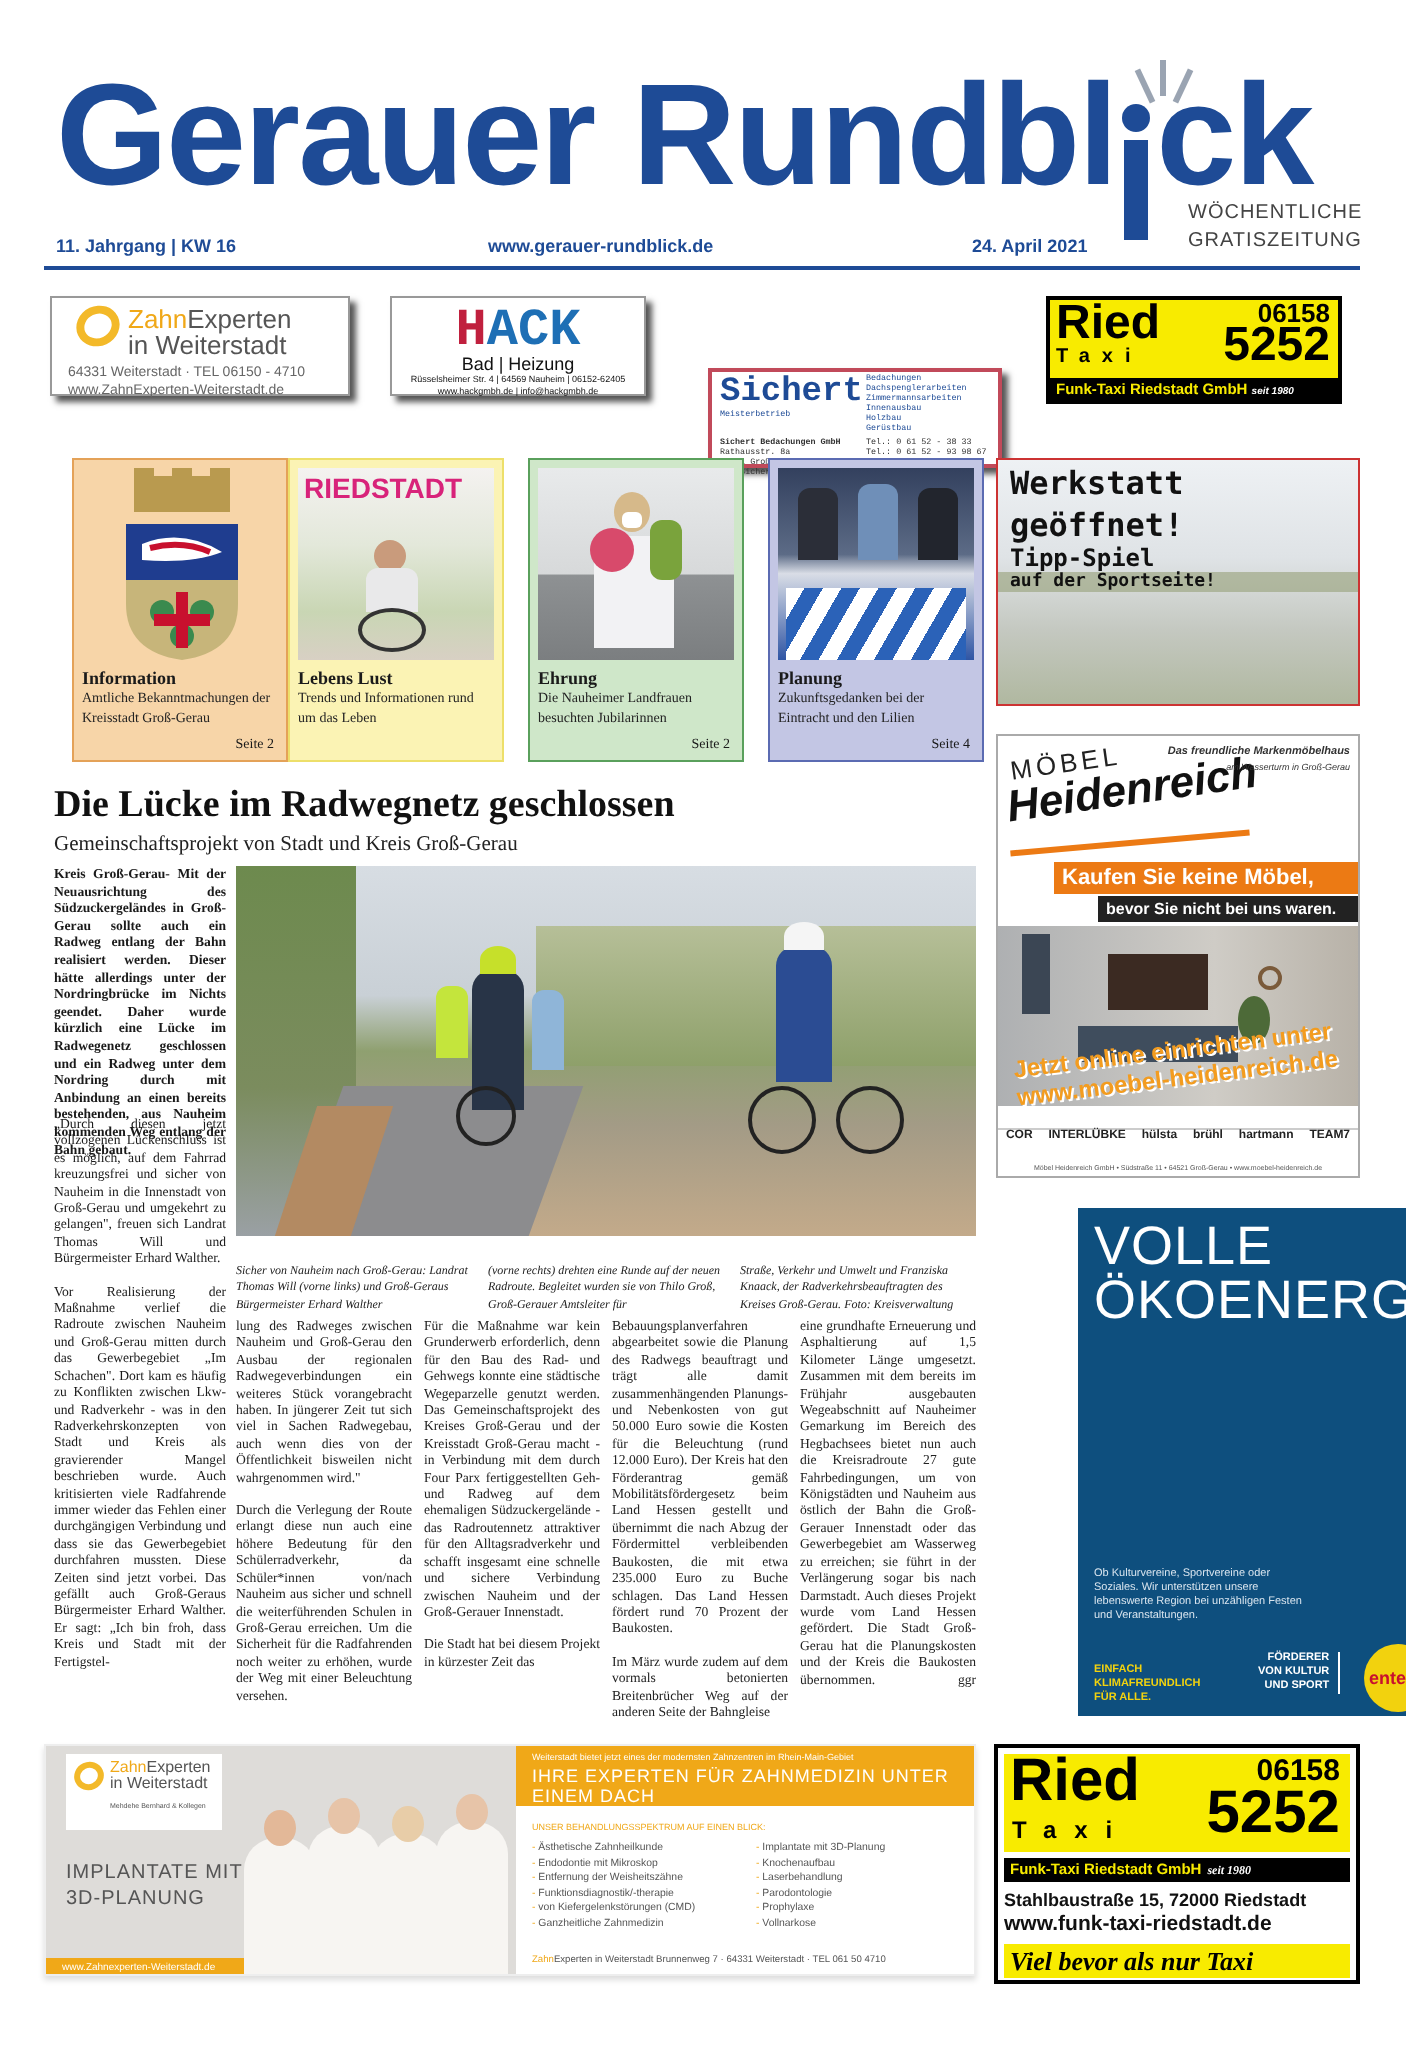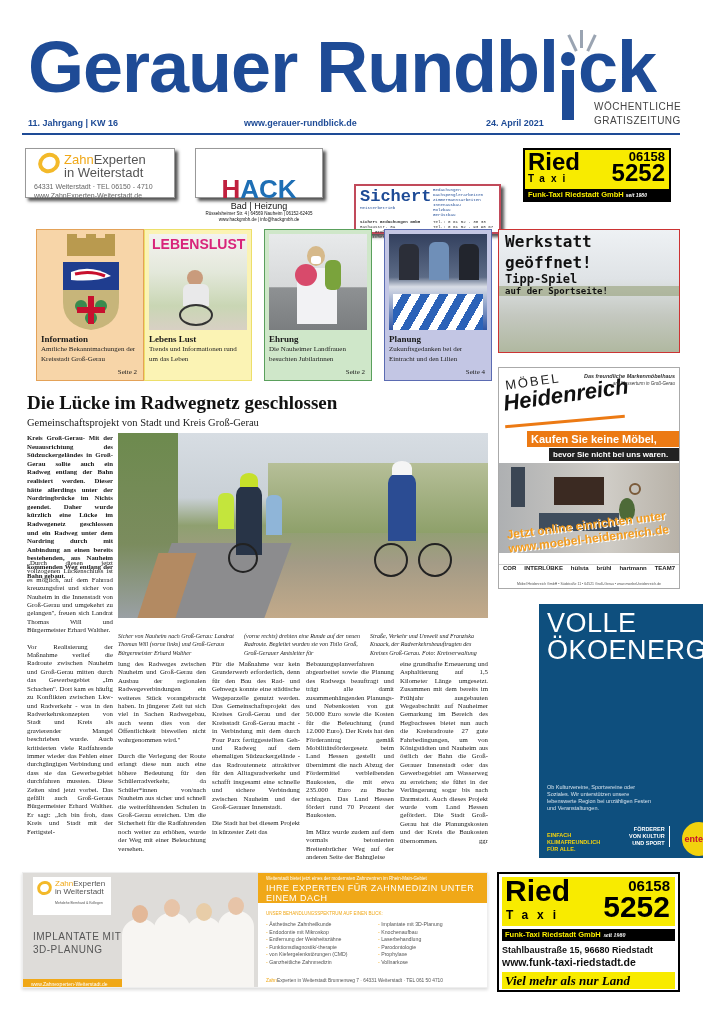--- a/index.html
+++ b/index.html
@@ -17,21 +17,21 @@
   .mast-rule { left: 22px; top: 133px; width: 658px; height: 2px; background: #1e4b96; }
 
   
   .top-ad { top: 148px; height: 50px; background: #fff; border: 1px solid #999; box-shadow: 3px 3px 3px #555; }
   .zahn-ad { left: 25px; width: 150px; padding: 4px 8px; }
   .zahn-logo { font-family: "Liberation Sans", sans-serif; font-size: 13px; color: #555; line-height: 13px; padding-left: 30px; position: relative; }
   .zahn-logo .ring { position: absolute; left: 4px; top: 0; width: 22px; height: 20px; border: 4px solid #f3b929; border-radius: 50%; transform: rotate(-25deg); }
   .zahn-logo .hi { color: #f0a818; }
   .zahn-small { font-family: "Liberation Sans", sans-serif; font-size: 7px; color: #666; margin-top: 3px; line-height: 9px; }
   .hack-ad { left: 195px; width: 128px; text-align: center; padding-top: 4px; }
-  .hack-title { font-family: Liberation Sans, sans-serif; font-weight: bold; font-size: 26px; color: #1e6fb5; line-height: 24px; margin-top: 24px; }
+  .hack-title { font-family: Liberation Mono, monospace; font-weight: bold; font-size: 26px; color: #1e6fb5; line-height: 24px; }
   .hack-title .h { color: #c0203e; }
   .hack-sub { font-family: "Liberation Sans", sans-serif; font-size: 9px; line-height: 10px; color: #111; }
   .hack-tiny { font-size: 4.5px; line-height: 6px; color: #111; font-family: "Liberation Sans", sans-serif; }
   .sichert-ad { left: 354px; width: 147px; border: 2px solid #c14a5a; padding: 2px 4px; font-family: Liberation Mono, monospace; margin-top: 36px; }
   .sichert-name { font-weight: bold; font-size: 17px; color: #1e4b96; line-height: 18px; }
   .sichert-col { font-size: 4.2px; line-height: 5px; color: #1e4b96; }
   .taxi-ad { top: 148px; left: 523px; width: 148px; height: 54px; background: #000; padding: 2px; font-family: "Liberation Sans", sans-serif; }
   .taxi-inner { background: #f8eb00; width: 100%; height: 100%; position: relative; }
   .taxi-ried { position: absolute; left: 3px; top: 0px; font-size: 24px; font-weight: bold; color: #000; line-height: 24px; }
   .taxi-taxi { position: absolute; left: 3px; top: 23px; font-size: 10px; font-weight: bold; letter-spacing: 6px; color: #000; }
@@ -217,21 +217,21 @@
         <rect x="36" y="73" width="28" height="6" fill="#c8102e"></rect>
     </svg>
   </div>
   <div class="t-title">Information</div>
   <div class="t-desc">Amtliche Bekanntmachungen der Kreisstadt Groß-Gerau</div>
   <div class="t-page">Seite 2</div>
 </div>
 
 <div class="abs teaser" style="left:144px;background:#fbf3b4;border:1px solid #eddf6a;">
   <div class="img" style="background:linear-gradient(180deg,#f4f2f0 0%,#e3e8da 40%,#c9d6b4 75%,#d8d0c4 100%);">
-    <div style="position:absolute;left:3px;top:2px;font-family:'Liberation Sans',sans-serif;font-weight:bold;font-size:14px;color:#d8237a;">LEBENSLUST</div>
+    <div style="position:absolute;left:3px;top:2px;font-family:'Liberation Sans',sans-serif;font-weight:bold;font-size:14px;color:#d8237a;">RIEDSTADT</div>
     <div style="position:absolute;left:38px;top:36px;width:16px;height:16px;border-radius:50%;background:#c99b7c;"></div>
     <div style="position:absolute;left:34px;top:50px;width:26px;height:22px;background:#e9e9ea;border-radius:6px 6px 0 0;"></div>
     <div style="position:absolute;left:30px;top:70px;width:34px;height:22px;border:2px solid #333;border-radius:50%;"></div>
   </div>
   <div class="t-title">Lebens Lust</div>
   <div class="t-desc">Trends und Informationen rund um das Leben</div>
 </div>
 
 <div class="abs teaser" style="left:264px;background:#cfe7c9;border:1px solid #5aa05c;">
   <div class="img" style="background:linear-gradient(180deg,#e8eaeb 0%,#d7d9da 55%,#8e9193 56%,#7b7e80 100%);">
@@ -410,16 +410,16 @@
 </div>
 
 <div class="abs taxi2">
   <div class="t2-top">
     <div class="t2-ried">Ried</div>
     <div class="t2-taxi">Taxi</div>
     <div class="t2-n1">06158</div>
     <div class="t2-n2">5252</div>
   </div>
   <div class="t2-band"><span>Funk-Taxi Riedstadt GmbH</span><i>seit 1980</i></div>
-  <div class="t2-addr">Stahlbaustraße 15, 96680 Riedstadt</div>
+  <div class="t2-addr">Stahlbaustraße 15, 72000 Riedstadt</div>
   <div class="t2-url">www.funk-taxi-riedstadt.de</div>
-  <div class="t2-slogan">Viel mehr als nur Land</div>
+  <div class="t2-slogan">Viel bevor als nur Taxi</div>
 </div>
 
 </body></html>

